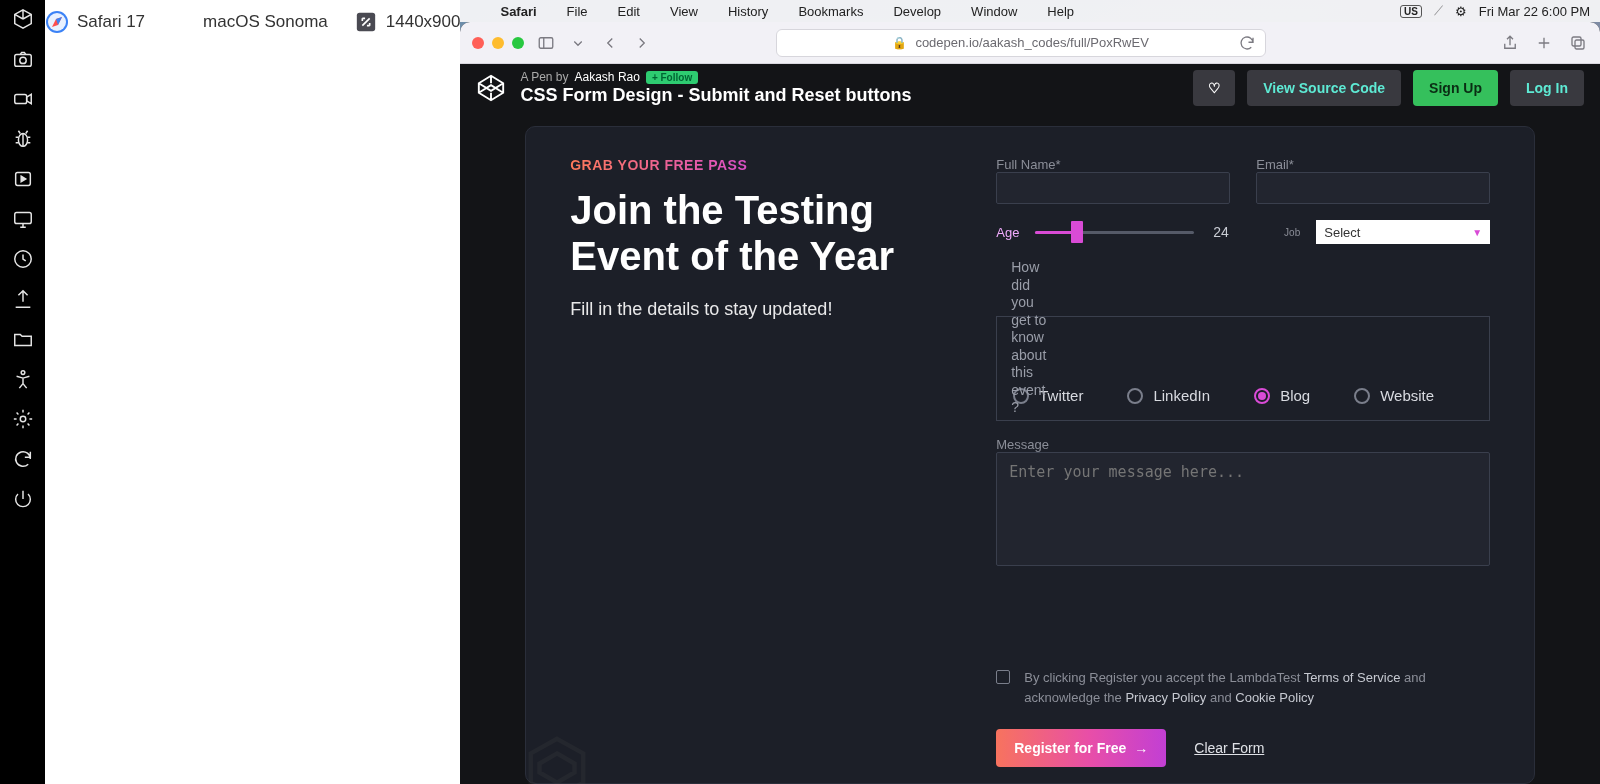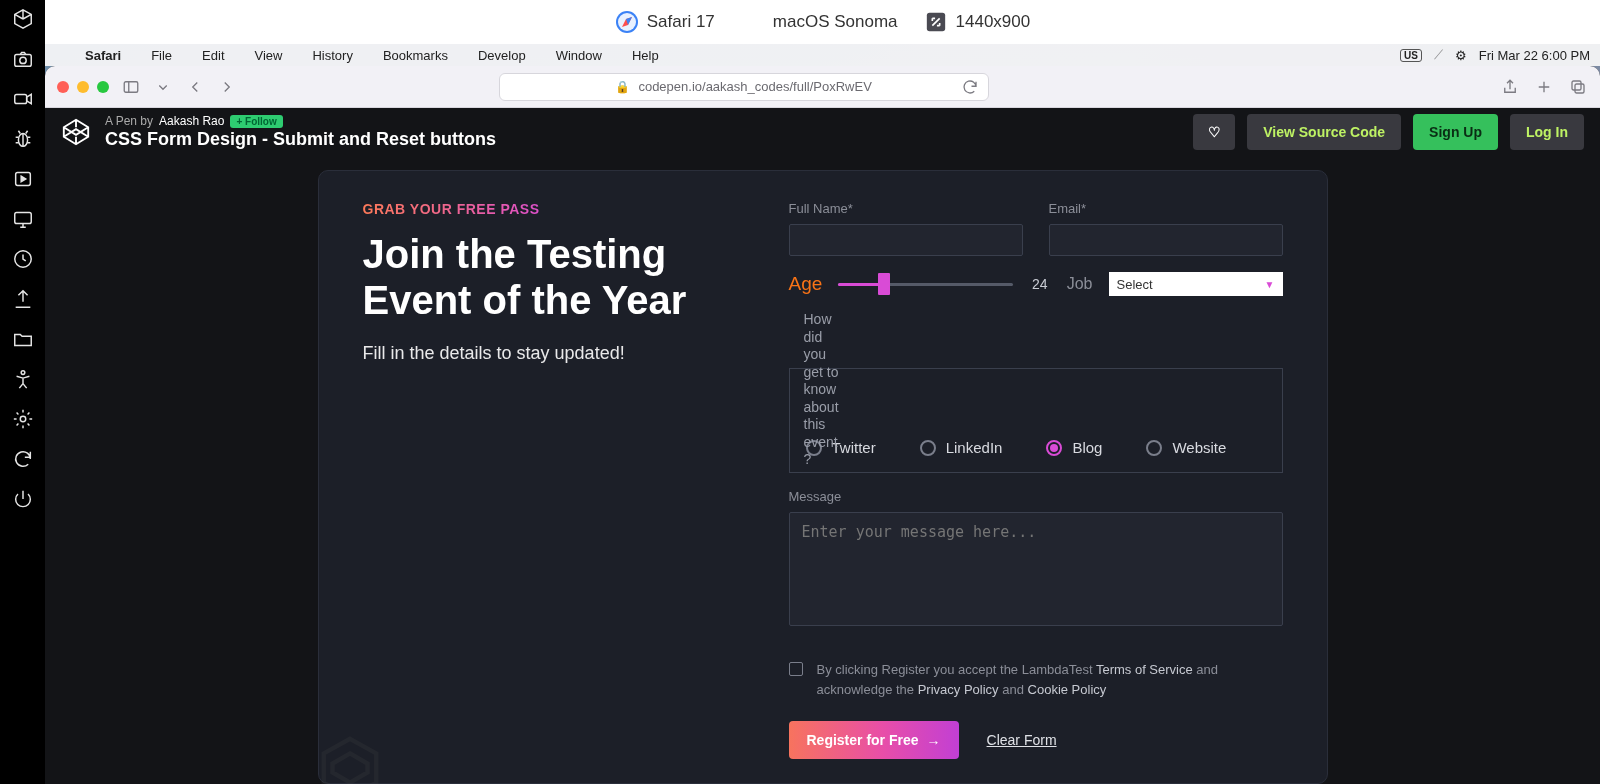--- a/index.html
+++ b/index.html
@@ -5,21 +5,21 @@
   * { box-sizing: border-box; margin: 0; padding: 0; }
   body { font-family: -apple-system, BlinkMacSystemFont, "Segoe UI", Helvetica, Arial, sans-serif; width:1600px; height:784px; overflow:hidden; background:#fff; }
   .root { display:flex; width:100%; height:100%; }
 
   
   .left-sidebar { width:45px; background:#000; display:flex; flex-direction:column; align-items:center; padding-top:8px; gap:18px; }
   .sb-icon { width:22px; height:22px; color:#e5e5e5; display:flex; align-items:center; justify-content:center; }
   .sb-icon svg { width:22px; height:22px; stroke:#e5e5e5; fill:none; stroke-width:1.6; }
 
   
-  .main-area { flex:1; display:flex; flex-direction:column; position:relative; }
+  .main-area { flex:1; display:flex; position:relative; }
 
   
   .topinfo { height:44px; background:#fff; display:flex; align-items:center; justify-content:center; gap:26px; }
   .topinfo-item { display:flex; align-items:center; gap:8px; color:#333; font-size:17px; font-weight:500; }
   .topinfo-icon { width:24px; height:24px; display:flex; align-items:center; justify-content:center; }
 
   
   .desktop { flex:1; position:relative; background: linear-gradient(to bottom, #6f90a9 0%, #8aa4b9 30%, #b0aab5 55%, #7d6d88 70%, #a98c80 85%, #6b4f4d 100%); }
   .wp-overlay { position:absolute; inset:0; background:
      linear-gradient(110deg, rgba(104,136,168,.5) 0%, rgba(129,148,180,.4) 30%, rgba(170,150,170,.4) 60%, rgba(120,100,130,.3) 100%),
@@ -49,47 +49,47 @@
   
   .cp-header { height:48px; background:#131417; display:flex; align-items:center; padding:0 16px; gap:14px; color:#fff; }
   .cp-logo { width:30px; height:30px; }
   .cp-title-block { display:flex; flex-direction:column; line-height:1.15; }
   .cp-byline { font-size:12px; color:#aaa; display:flex; align-items:center; gap:6px;text-align:right; }
   .cp-author { color:#fff; }
   .follow-badge { background:#2ecc71; color:#0b1; color:#063; font-size:10px; font-weight:700; padding:1px 6px; border-radius:3px; }
   .cp-title { font-size:18px; font-weight:700; color:#fff; }
   .cp-right { margin-left:auto; display:flex; align-items:center; gap:12px; }
   .cp-btn { height:36px; padding:0 16px; border-radius:4px; display:flex; align-items:center; justify-content:center; font-weight:700; font-size:14px; cursor:pointer; }
-  .cp-btn.dark { background:#39393f; color:#bef264; }
+  .cp-btn.dark { background:#39393f; color:#5eead4; }
   .cp-btn.green { background:#35c05c; color:#0d2; color:#0a2d14; }
   .cp-btn.heart { width:42px; padding:0; color:#fff; }
 
   
   .pen-wrap { flex:1; background:#131417; display:flex; justify-content:center; padding:14px 20px 0; overflow:hidden; }
-  .card { width:1010px; background:#1c1f28; border:1px solid #2a2e3a; border-radius:10px; padding:30px 44px 24px; display:flex; gap:36px; position:relative; }
+  .card { width:1010px; background:#1c1f28; border:1px solid #2a2e3a; border-radius:10px; padding:30px 44px 16px; display:flex; gap:36px; position:relative; }
   .card-logo { position:absolute; left:-4px; bottom:-20px; width:70px; height:70px; opacity:.22; }
   .left-col { flex:0 0 390px; }
   .eyebrow { font-size:14px; font-weight:800; letter-spacing:.5px; background:linear-gradient(90deg,#ff7a59,#d94bd6,#b64ce8); -webkit-background-clip:text; background-clip:text; color:transparent; margin-bottom:14px; }
   .headline { font-size:40px; font-weight:800; color:#fff; line-height:1.15; margin-bottom:20px; }
   .sub { font-size:18px; color:#e9e9ea; font-weight:500; }
 
   .right-col { flex:1; display:flex; flex-direction:column; gap:16px; }
   .row { display:flex; gap:26px; }
-  .field { flex:1; display:flex; flex-direction:column; gap:8px; }
+  .field { flex:1; display:flex; flex-direction:column; gap:0; }
   .label { font-size:13px; color:#8b8e98; }
   .input { height:32px; background:#22252f; border:1px solid #3a3f4d; border-radius:2px; color:#eee; padding:0 8px; font-size:14px; }
 
   .age-row { display:flex; align-items:center; gap:16px; }
-  .age-label { font-size:19px; color:#f97316; }
+  .age-label { font-size:13px; color:#f0abfc; }
   .slider-wrap { flex:1; display:flex; align-items:center; gap:10px; }
   .slider { position:relative; flex:1; height:3px; background:#555a68; border-radius:2px; }
   .slider-fill { position:absolute; left:0; top:0; bottom:0; width:26%; background:#d94bd6; border-radius:2px; }
   .slider-thumb { position:absolute; top:50%; left:26%; width:12px; height:22px; background:#d94bd6; transform:translate(-50%,-50%); border-radius:1px; }
   .age-val { font-size:14px; color:#c9ccd4; width:22px; text-align:center; }
-  .job-label { font-size:16px; color:#8b8e98; }
+  .job-label { font-size:10px; color:#8b8e98;margin-left:36px; }
   .select { flex:0 0 174px; height:24px; background:#fff; border:none; font-size:13px; padding:0 8px; position:relative; display:flex; align-items:center; color:#333; }
   .select::after { content:"▼"; position:absolute; right:8px; font-size:10px; color:#d94bd6; }
 
   .fieldset { border:1px solid #3a3f4d; padding:54px 16px 16px 16px; position:relative; }
   .legend { position:absolute; top:-58px; left:14px; width:42px; color:#9a9ea9; font-size:14px; line-height:1.25; word-break:break-word; }
   .radio-row { display:flex; gap:44px; }
   .radio-item { display:flex; align-items:center; gap:10px; font-size:15px; color:#d8dae0;margin-top:16px; }
   .radio { width:16px; height:16px; border:2px solid #7a7e8b; border-radius:50%; display:flex; align-items:center; justify-content:center; }
   .radio.checked { border-color:#d94bd6; }
   .radio.checked::after { content:""; width:8px; height:8px; background:#d94bd6; border-radius:50%; }

